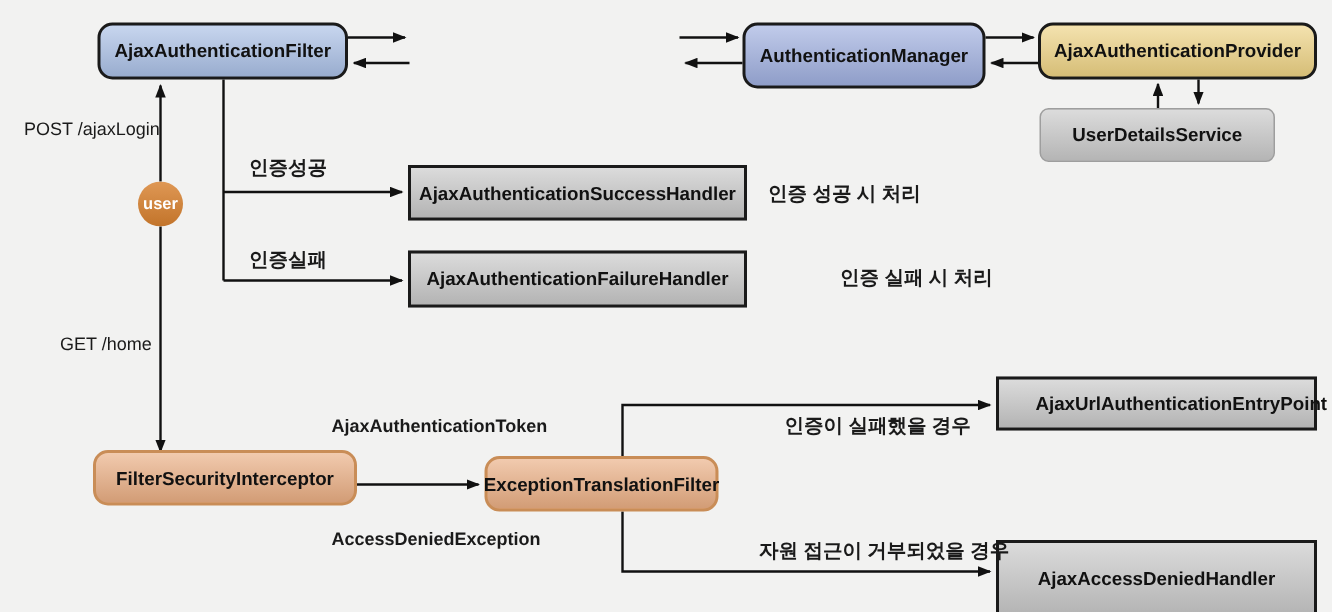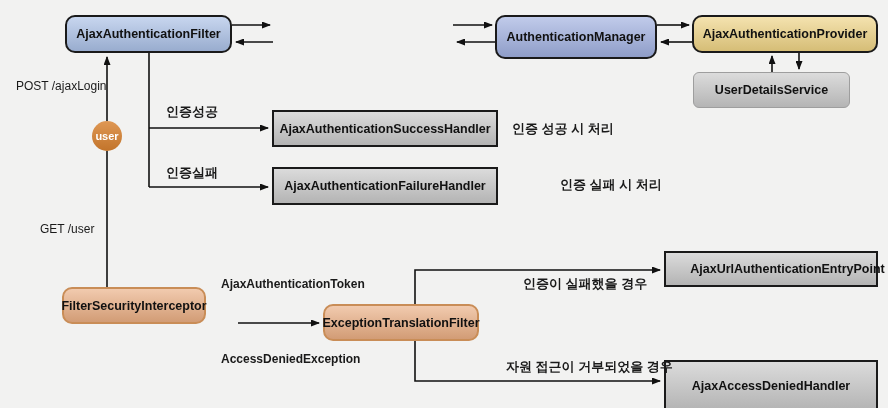--- a/index.html
+++ b/index.html
@@ -83,39 +83,39 @@
     <span>UserDetailsService</span>
   </div>
 
   <div class="node gray" style="left: 272px; top: 110px; width: 226px; height: 37px; background-color: rgb(200, 200, 200);">
     <span>AjaxAuthenticationSuccessHandler</span>
   </div>
   <div class="node gray" style="left: 272px; top: 167px; width: 226px; height: 38px; background-color: rgb(200, 200, 200);">
     <span>AjaxAuthenticationFailureHandler</span>
   </div>
 
-  <div class="node orange" style="left: 62px; top: 287px; width: 144px; height: 37px; background-color: rgb(234, 174, 131);">
+  <div class="node orange" style="left: 62px; top: 300px; width: 176px; height: 37px; background-color: rgb(234, 174, 131);">
     <span>FilterSecurityInterceptor</span>
   </div>
   <div class="node orange" style="left: 323px; top: 304px; width: 156px; height: 37px; background-color: rgb(234, 174, 131);">
     <span>ExceptionTranslationFilter</span>
   </div>
   <div class="node gray" style="left: 664px; top: 251px; width: 214px; height: 36px; background-color: rgb(200, 200, 200); padding-left: 33px;">
     <span>AjaxUrlAuthenticationEntryPoint</span>
   </div>
   <div class="node gray" style="left: 664px; top: 360px; width: 214px; height: 52px; background-color: rgb(200, 200, 200);">
     <span>AjaxAccessDeniedHandler</span>
   </div>
 
   <div class="user-circle" style="left: 92px; top: 121px; background-color: rgb(216, 129, 47);">
     <span>user</span>
   </div>
 
   <div class="lbl" style="left:16px;top:79px;">POST /ajaxLogin</div>
-  <div class="lbl" style="left:40px;top:222px;">GET /user</div>
+  <div class="lbl" style="left:40px;top:222px;">GET /home</div>
   <div class="lbl k" style="left:166px;top:103px;">인증성공</div>
   <div class="lbl k" style="left:166px;top:164px;">인증실패</div>
   <div class="lbl k" style="left:512px;top:120px;">인증 성공 시 처리</div>
   <div class="lbl k" style="left:512px;top:176px;margin-left:48px;">인증 실패 시 처리</div>
   <div class="lbl bold" style="left:221px;top:277px;">AjaxAuthenticationToken</div>
   <div class="lbl bold" style="left:221px;top:352px;">AccessDeniedException</div>
   <div class="lbl k" style="left:523px;top:275px;">인증이 실패했을 경우</div>
   <div class="lbl k" style="left:506px;top:358px;">자원 접근이 거부되었을 경우</div>
 
 </div>

